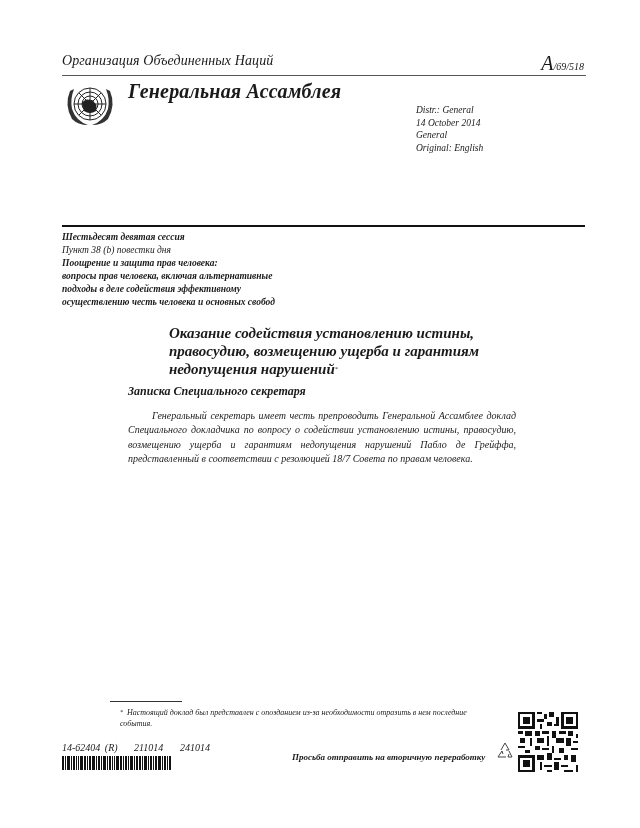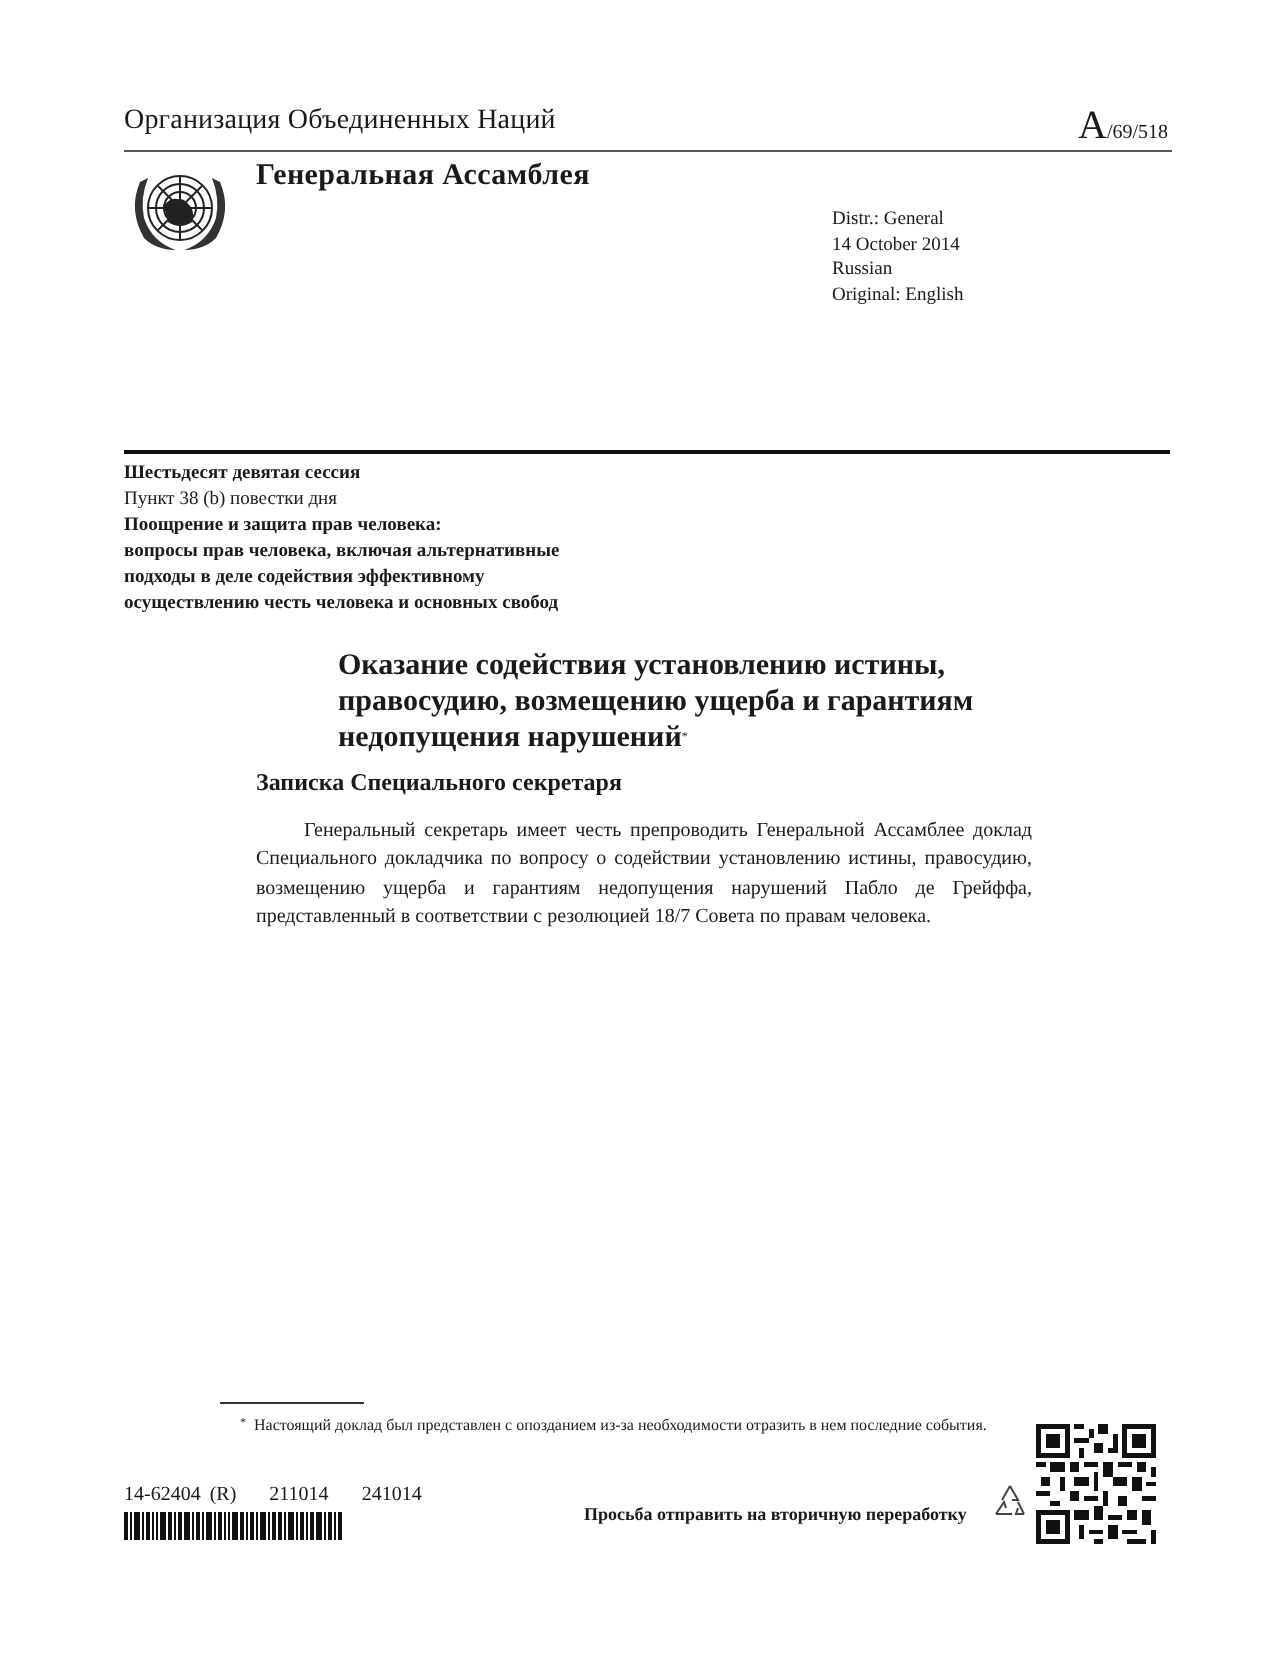--- a/index.html
+++ b/index.html
@@ -1,24 +1,24 @@
 <!DOCTYPE html>
 <html><head>
 <meta charset="utf-8">
 <style>
   html, body { margin: 0; padding: 0; background: #ffffff; }
   body { width: 640px; height: 828px; position: relative; overflow: hidden;
          font-family: "Liberation Serif", "DejaVu Serif", serif; color: #1a1a1a; }
-  .abs { position: absolute; }
+  .abs { position: absolute; font-style: italic; }
   .org-name { left: 62px; top: 53px; font-size: 14px; letter-spacing: 0.1px; }
   .symbol { right: 56px; top: 52px; font-size: 10px; }
   .symbol .big { font-size: 20px; font-weight: normal; }
   .rule-thin { left: 62px; width: 524px; top: 75px; height: 1px; background: #555; }
   .logo { left: 62px; top: 81px; width: 56px; height: 48px; }
-  .assembly { left: 128px; top: 80px; font-size: 15px; font-weight: bold; letter-spacing: 0.2px; }
+  .assembly { left: 128px; top: 80px; font-size: 20px; font-weight: bold; letter-spacing: 0.2px; }
   .distr { left: 416px; top: 104px; font-size: 9.5px; line-height: 12.5px; }
   .rule-thick { left: 62px; width: 523px; top: 225px; height: 2px; background: #111; }
   .session { left: 62px; top: 231px; font-size: 9.5px; line-height: 13px; }
   .session .b { font-weight: bold; }
   .title { left: 145px; top: 324px; font-size: 15px; font-weight: bold; line-height: 18px; width: 380px; margin-left: 24px; }
   .title sup { font-size: 6px; font-weight: normal; vertical-align: top; }
   .note-title { left: 128px; top: 384px; font-size: 12px; font-weight: bold; }
   .body-text { left: 128px; top: 409px; width: 388px; font-size: 10px; line-height: 14.3px;
                text-align: justify; text-indent: 24px; }
   .fn-rule { left: 110px; width: 72px; top: 701px; height: 1px; background: #333; }
@@ -57,21 +57,21 @@
       <path d="M48 10 Q54 24 46 38 Q40 44 30 44 Q42 40 46 28 Q48 18 44 8 Z"></path>
     </g>
   </svg>
 </div>
 
 <div class="abs assembly">Генеральная Ассамблея</div>
 
 <div class="abs distr">
   <div>Distr.: General</div>
   <div>14 October 2014</div>
-  <div>Russian</div>
+  <div>General</div>
   <div>Original: English</div>
 </div>
 
 <div class="abs rule-thick"></div>
 
 <div class="abs session">
   <div class="b">Шестьдесят девятая сессия</div>
   <div>Пункт 38 (b) повестки дня</div>
   <div class="b">Поощрение и защита прав человека:</div>
   <div class="b">вопросы прав человека, включая альтернативные</div>

